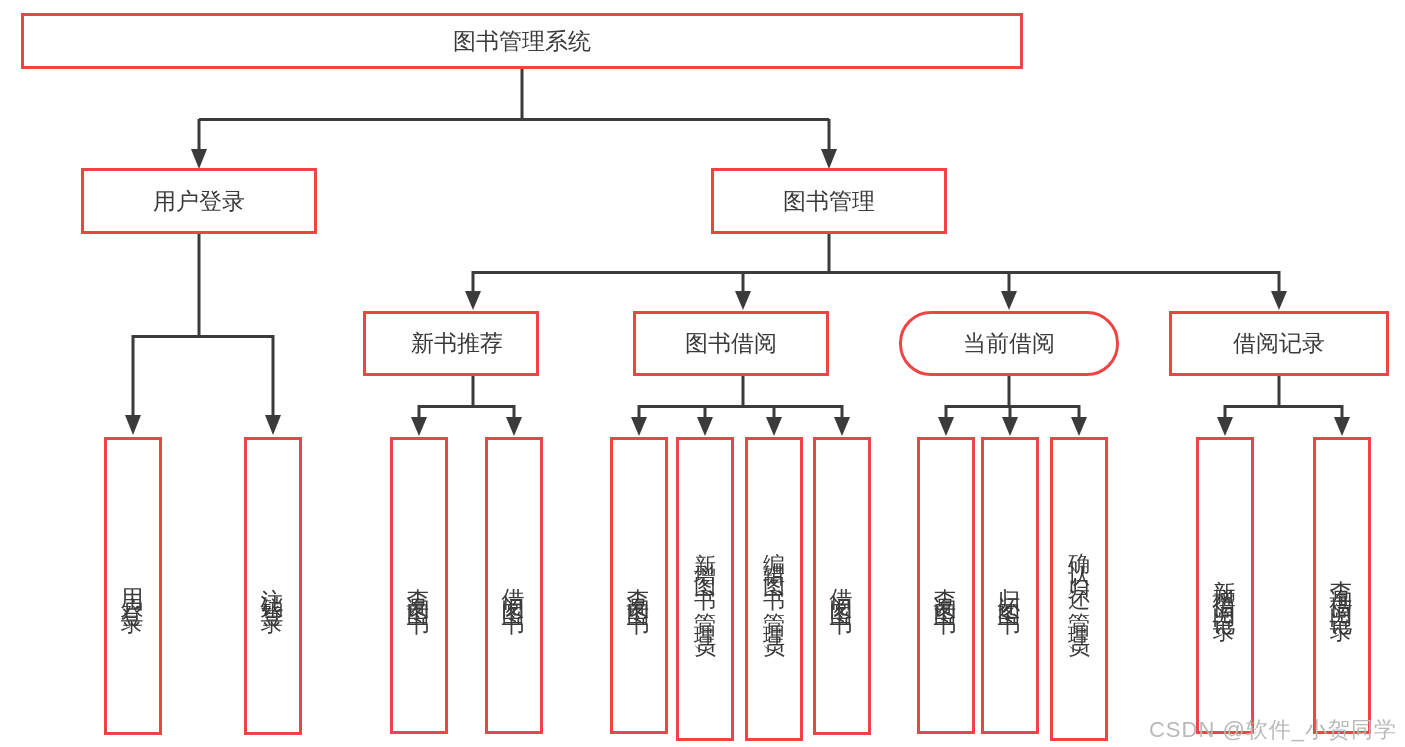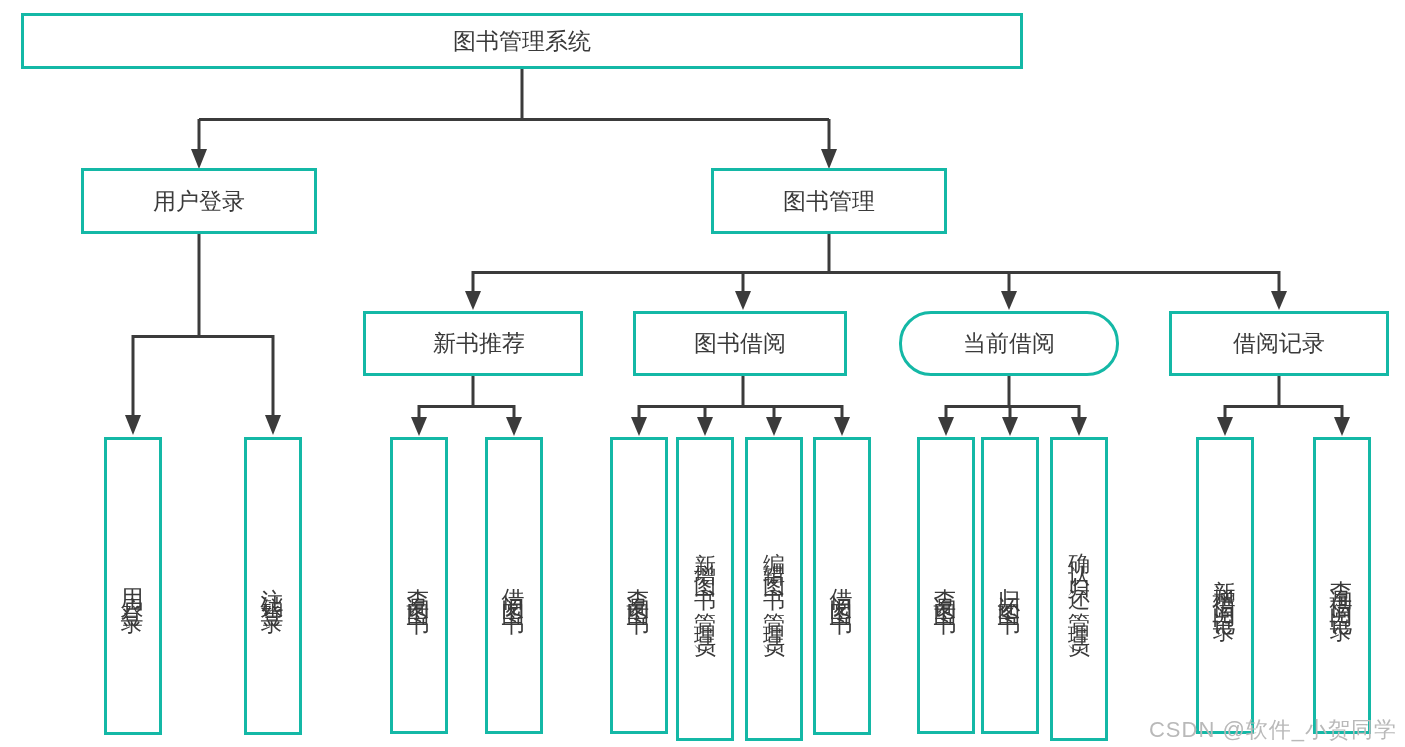--- a/index.html
+++ b/index.html
@@ -8,21 +8,21 @@
     width:1405px; height:747px;
     background:#ffffff;
     font-family:"Liberation Sans", sans-serif;
     overflow:hidden;
   }
   #wires { position:absolute; left:0; top:0; width:1405px; height:747px; }
   .node {
     position:absolute;
     box-sizing:border-box;
     background:#ffffff;
-    border:3px solid #14b8a6;
+    border:3px solid #ef4444;
     color:#3a3a3a;
     display:flex; align-items:center; justify-content:center;
     font-size:23px;
     text-align:center;
   }
   .vnode span {
     writing-mode:vertical-rl;
     text-orientation:mixed;
     letter-spacing:8px;
     font-size:23px;
@@ -117,24 +117,24 @@
     <span>图书管理系统</span>
   </div>
 
   <div class="node" style="left:81px; top:168px; width:236px; height:66px;">
     <span>用户登录</span>
   </div>
   <div class="node" style="left:711px; top:168px; width:236px; height:66px;">
     <span>图书管理</span>
   </div>
 
-  <div class="node" style="left:363px; top:311px; width:220px; height:65px;padding-left:12px;">
+  <div class="node" style="left:363px; top:311px; width:176px; height:65px;padding-left:12px;">
     <span>新书推荐</span>
   </div>
-  <div class="node" style="left:633px; top:311px; width:214px; height:65px;">
+  <div class="node" style="left:633px; top:311px; width:196px; height:65px;">
     <span>图书借阅</span>
   </div>
   <div class="node" style="left:899px; top:311px; width:220px; height:65px;border-radius:32px;">
     <span>当前借阅</span>
   </div>
   <div class="node" style="left:1169px; top:311px; width:220px; height:65px;">
     <span>借阅记录</span>
   </div>
 
   <div class="node vnode" style="left:104px; top:437px; width:58px; height:298px;">

